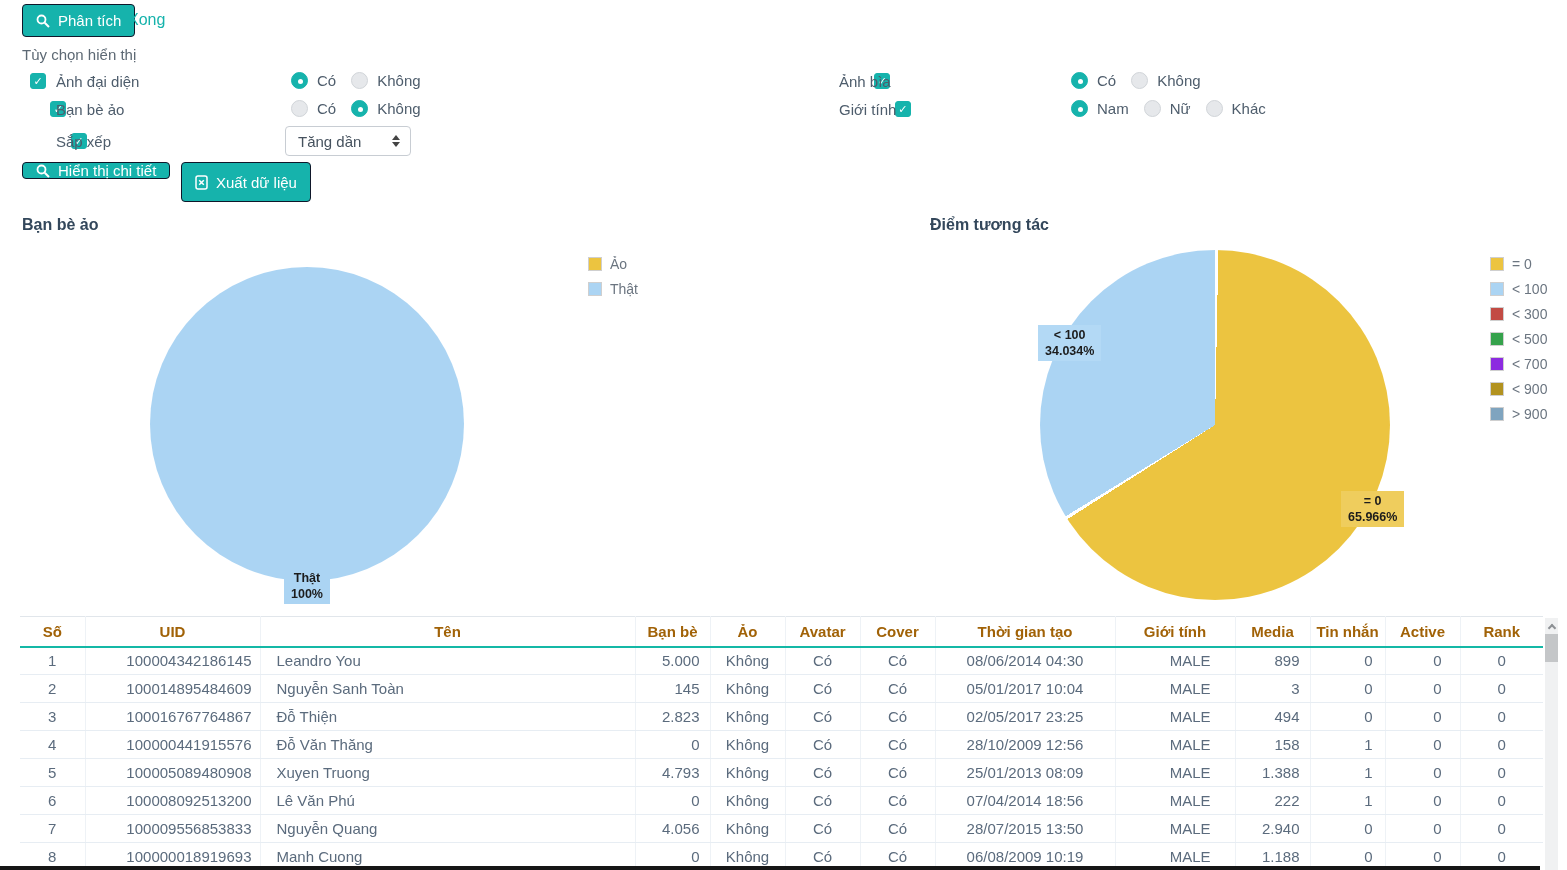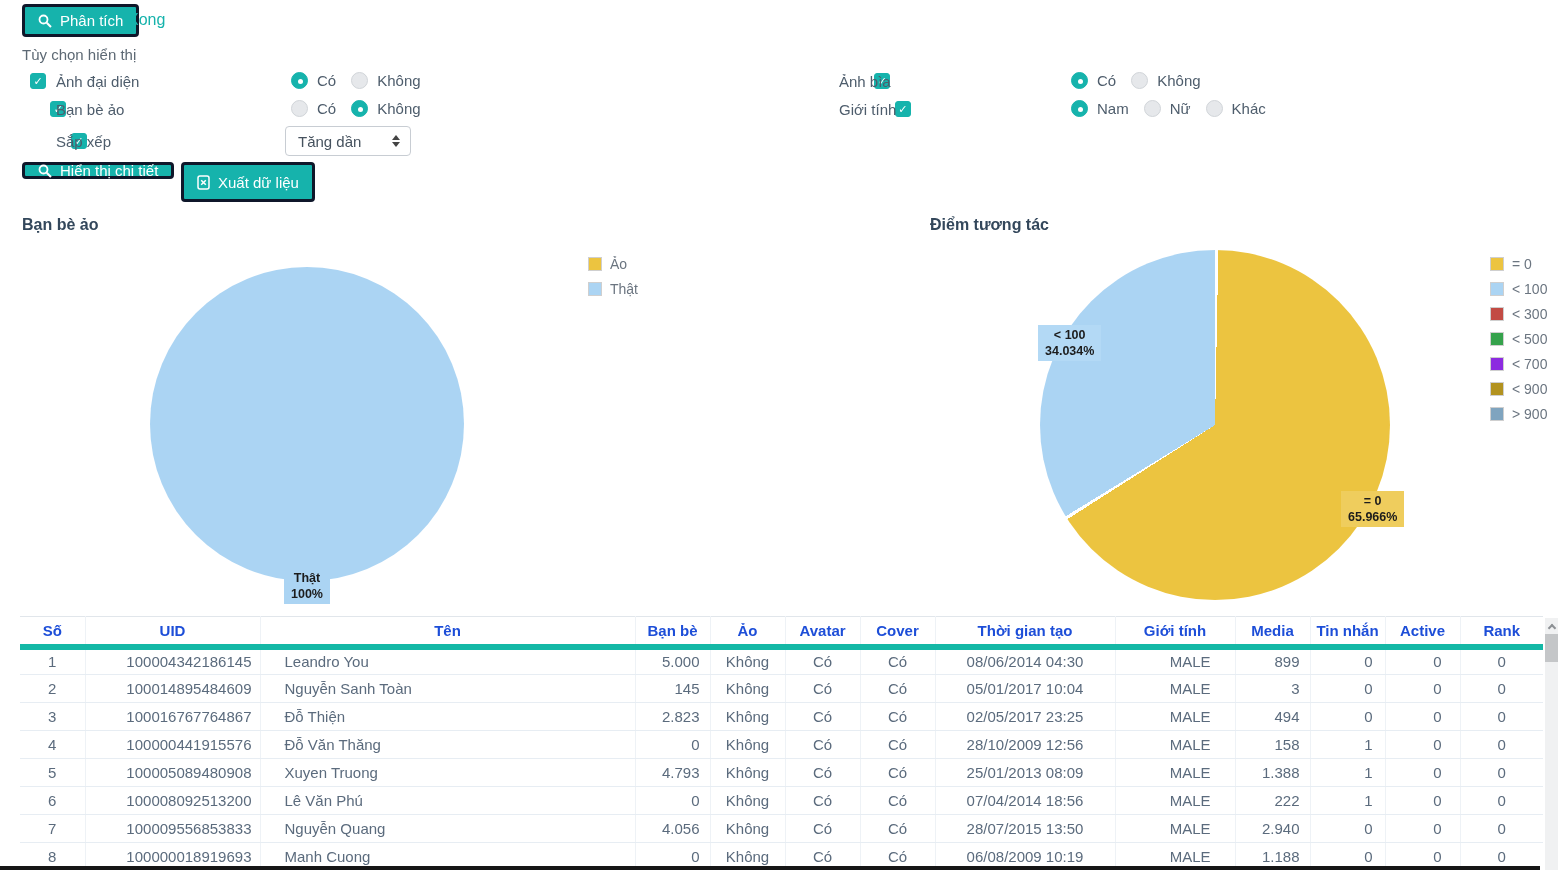--- a/index.html
+++ b/index.html
@@ -3,21 +3,21 @@
 <meta charset="utf-8">
 <style>
   * { margin:0; padding:0; box-sizing:border-box; }
   html,body { background:#fff; }
   body { font-family:"Liberation Sans","DejaVu Sans",sans-serif; }
   #app { position:relative; width:1567px; height:870px; background:#fff; overflow:hidden; }
   .abs { position:absolute; }
 
   
   .btn { display:inline-flex; align-items:center; gap:8px; background:#16b3ac; color:#fff;
-         border:3px solid #0f172a; border-radius:4px; font-size:15px; padding:0 13px;
+         border:1px solid #0f172a; border-radius:4px; font-size:15px; padding:0 13px;
          font-family:inherit; cursor:pointer; }
   .btn svg { flex:0 0 auto; }
   .link { color:#16b3ac; font-size:16px; cursor:pointer; text-decoration:none; }
 
   .section-label { font-size:15px; color:#5d6974; }
   .opt-label { font-size:15px; color:#4e5d6c; }
 
   
   .checkbox { display:inline-block; width:16px; height:16px; border-radius:3px;
               background:#e6e9ec; border:1px solid #cfd4d9; position:relative; cursor:pointer; }
@@ -49,30 +49,30 @@
   .legend { display:flex; flex-direction:column; gap:9px; }
   .legend-item { display:flex; align-items:center; gap:8px; }
   .swatch { width:14px; height:14px; border:1px solid #cfcfcf; }
   .legend-label { font-size:14px; color:#6b7580; }
   .chip { padding:2px 7px; text-align:center; font-size:12.5px; font-weight:700;
           color:#1c1c1c; line-height:16px; white-space:nowrap; }
 
   
   table.data-table { border-collapse:collapse; table-layout:fixed; background:#fff;
           border-top:1px solid #e1e6eb; }
-  table.data-table th { height:30px; font-size:15px; font-weight:700; color:#1d4ed8;
-          border-bottom:6px solid #14b8a6; border-right:1px solid #eef2f6; text-align:center; }
+  table.data-table th { height:30px; font-size:15px; font-weight:700; color:#a16207;
+          border-bottom:2px solid #14b8a6; border-right:1px solid #eef2f6; text-align:center; }
   table.data-table td { height:28px; font-size:15px; color:#5b6b7d;
           border-bottom:1px solid #e7edf3; border-right:1px solid #eef2f6;
           overflow:hidden; white-space:nowrap; }
   table.data-table th:last-child, table.data-table td:last-child { border-right:none; }
   
   .data-table td:nth-child(1){ text-align:center; }
   .data-table td:nth-child(2){ text-align:right; padding-right:8px; }
-  .data-table td:nth-child(3){ text-align:left; padding-left:24px; }
+  .data-table td:nth-child(3){ text-align:left; padding-left:16px; }
   .data-table td:nth-child(4){ text-align:right; padding-right:10px; }
   .data-table td:nth-child(5){ text-align:center; }
   .data-table td:nth-child(6){ text-align:center; }
   .data-table td:nth-child(7){ text-align:center; }
   .data-table td:nth-child(8){ text-align:center; }
   .data-table td:nth-child(9){ text-align:right; padding-right:24px; }
   .data-table td:nth-child(10){ text-align:right; padding-right:10px; }
   .data-table td:nth-child(11){ text-align:right; padding-right:12px; }
   .data-table td:nth-child(12){ text-align:right; padding-right:18px; }
   .data-table td:nth-child(13){ text-align:center; }

